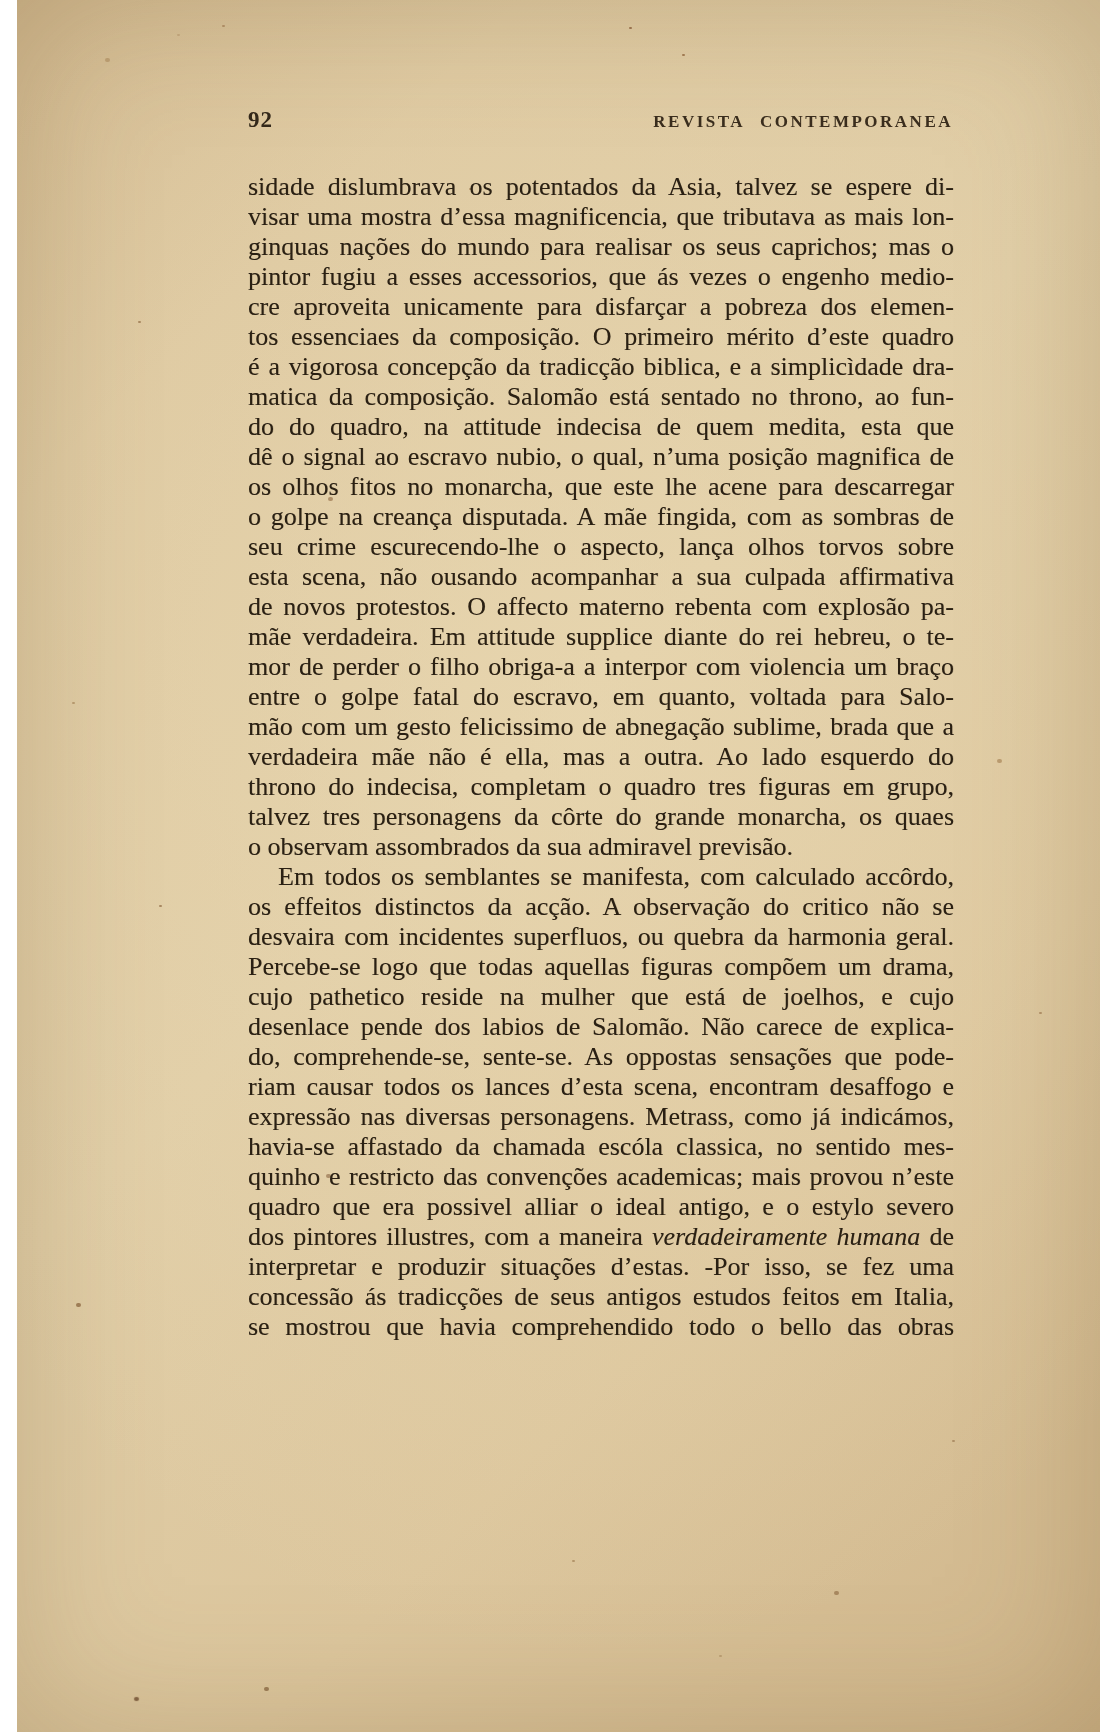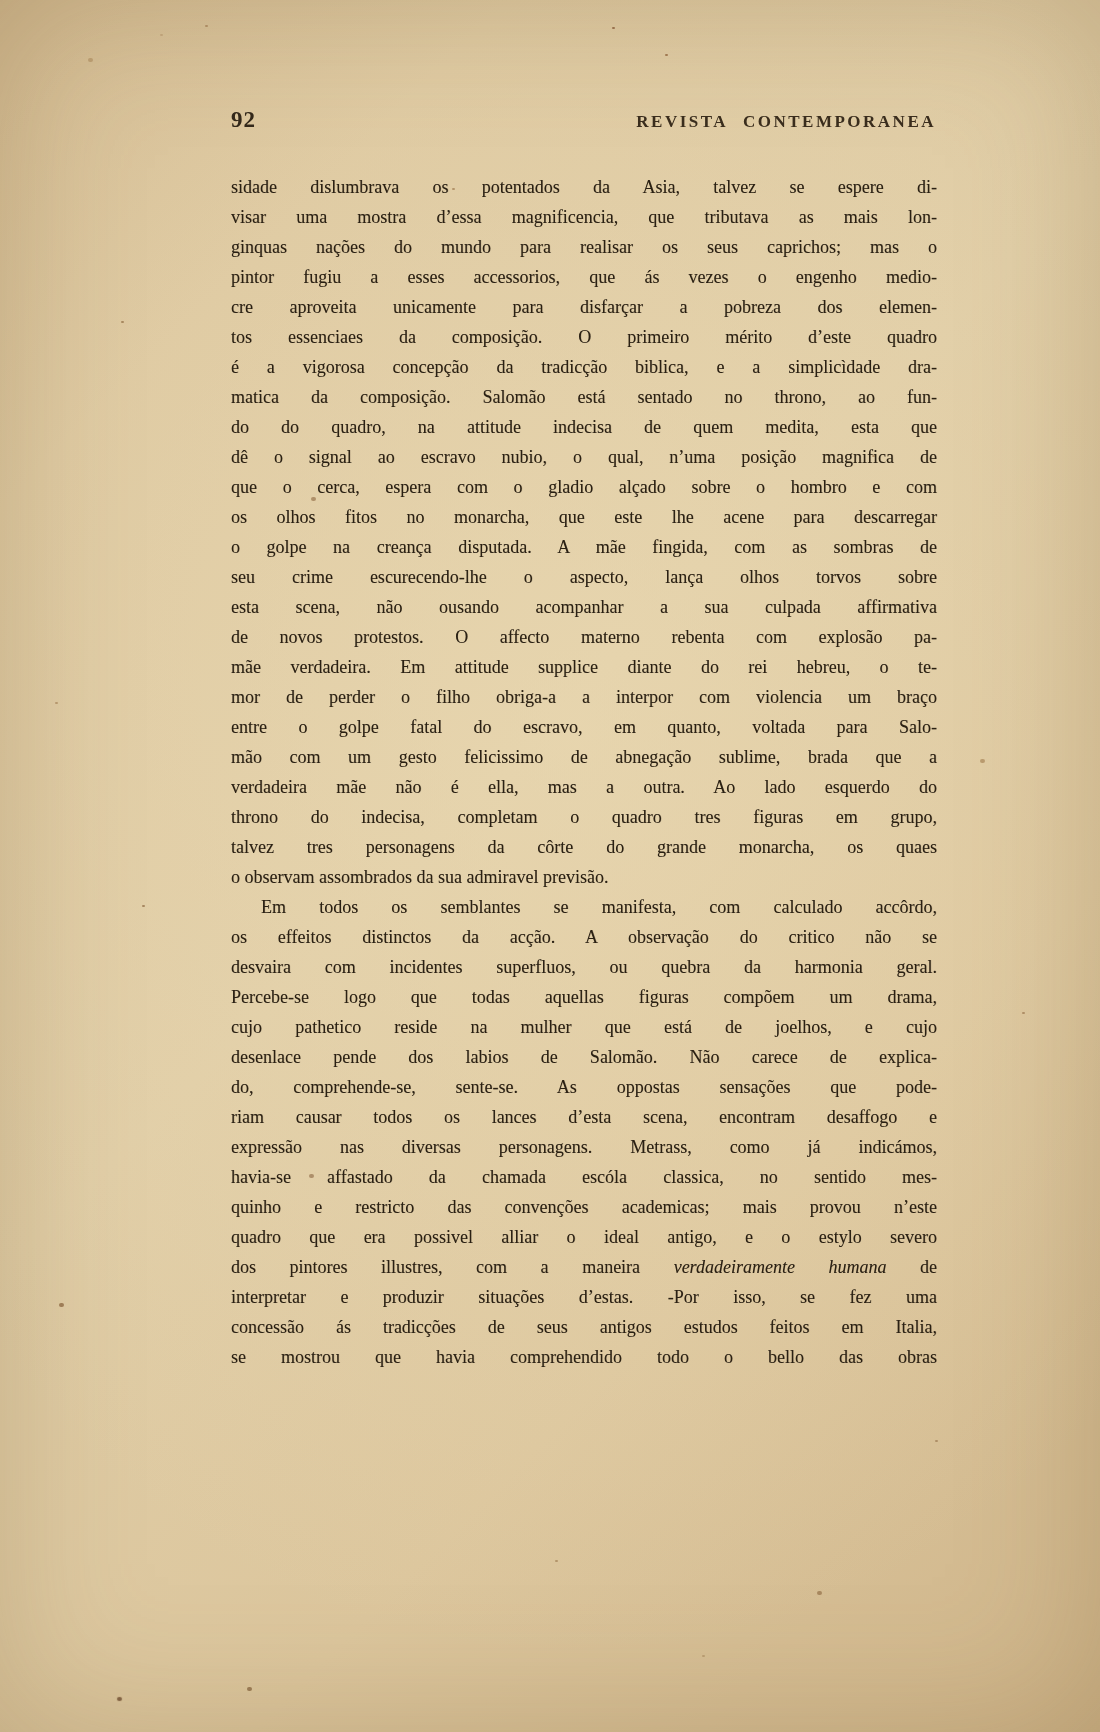--- a/index.html
+++ b/index.html
@@ -8,20 +8,21 @@
     position: relative;
     overflow: hidden;
     font-family: "Liberation Serif", "DejaVu Serif", serif;
   }
   .page {
     position: absolute; inset: 0;
     background:
       radial-gradient(ellipse 120% 90% at 52% 42%, rgba(236,219,180,.55) 0%, rgba(0,0,0,0) 60%),
       linear-gradient(135deg, #d3bb92 0%, #ddc8a0 18%, #e0cda6 45%, #dcc69d 70%, #cfb58a 100%);
     box-shadow: inset 0 0 140px rgba(122, 92, 52, 0.28);
+    margin-left: 17px;
   }
   
   .specks {
     position: absolute; left: 0; top: 0;
     width: 3px; height: 2px; border-radius: 2px;
     background: transparent;
     box-shadow:
       205px 25px 0 0 #a5825a, 612px 27px 0 0 #8a5f3d, 665px 54px 0 0 #93683f,
       160px 34px 0 0 #bb9d74, 89px 59px 0 1px #b39468, 452px 188px 0 0 #a8875d,
       121px 321px 0 0 #9b7a50, 312px 498px 0 1px #a3815a, 872px 455px 0 0 #a98a60,
@@ -38,21 +39,21 @@
   }
   .running-head {
     position: absolute; left: 231px; top: 112px; width: 705px;
     text-align: right;
     font-size: 17px; font-weight: bold; color: #3a2d1d;
     letter-spacing: 2.5px; word-spacing: 9px;
   }
   .text-block {
     position: absolute; left: 231px; top: 172px; width: 706px;
     color: #2a2013;
-    font-size: 18px;
+    font-size: 26px;
   }
   .line {
     height: 30px; line-height: 30px;
     text-align: justify;
     text-align-last: justify;
     white-space: normal;
     text-shadow: 0.4px 0.4px 0.6px rgba(42,32,19,0.25);
   }
   .line.para-end { text-align-last: left; }
   .line.indent { text-indent: 30px; }
@@ -70,21 +71,20 @@
         <div class="line"><span>sidade dislumbrava os potentados da Asia, talvez se espere di-</span></div>
         <div class="line"><span>visar uma mostra d’essa magnificencia, que tributava as mais lon-</span></div>
         <div class="line"><span>ginquas nações do mundo para realisar os seus caprichos; mas o</span></div>
         <div class="line"><span>pintor fugiu a esses accessorios, que ás vezes o engenho medio-</span></div>
         <div class="line"><span>cre aproveita unicamente para disfarçar a pobreza dos elemen-</span></div>
         <div class="line"><span>tos essenciaes da composição. O primeiro mérito d’este quadro</span></div>
         <div class="line"><span>é a vigorosa concepção da tradicção biblica, e a simplicìdade dra-</span></div>
         <div class="line"><span>matica da composição. Salomão está sentado no throno, ao fun-</span></div>
         <div class="line"><span>do do quadro, na attitude indecisa de quem medita, esta que</span></div>
         <div class="line"><span>dê o signal ao escravo nubio, o qual, n’uma posição magnifica de</span></div>
-        <div class="line"><span>que o cerca, espera com o gladio alçado sobre o hombro e com</span></div>
         <div class="line"><span>os olhos fitos no monarcha, que este lhe acene para descarregar</span></div>
         <div class="line"><span>o golpe na creança disputada. A mãe fingida, com as sombras de</span></div>
         <div class="line"><span>seu crime escurecendo-lhe o aspecto, lança olhos torvos sobre</span></div>
         <div class="line"><span>esta scena, não ousando acompanhar a sua culpada affirmativa</span></div>
         <div class="line"><span>de novos protestos. O affecto materno rebenta com explosão pa-</span></div>
         <div class="line"><span>mãe verdadeira. Em attitude supplice diante do rei hebreu, o te-</span></div>
         <div class="line"><span>mor de perder o filho obriga-a a interpor com violencia um braço</span></div>
         <div class="line"><span>entre o golpe fatal do escravo, em quanto, voltada para Salo-</span></div>
         <div class="line"><span>mão com um gesto felicissimo de abnegação sublime, brada que a</span></div>
         <div class="line"><span>verdadeira mãe não é ella, mas a outra. Ao lado esquerdo do</span></div>

